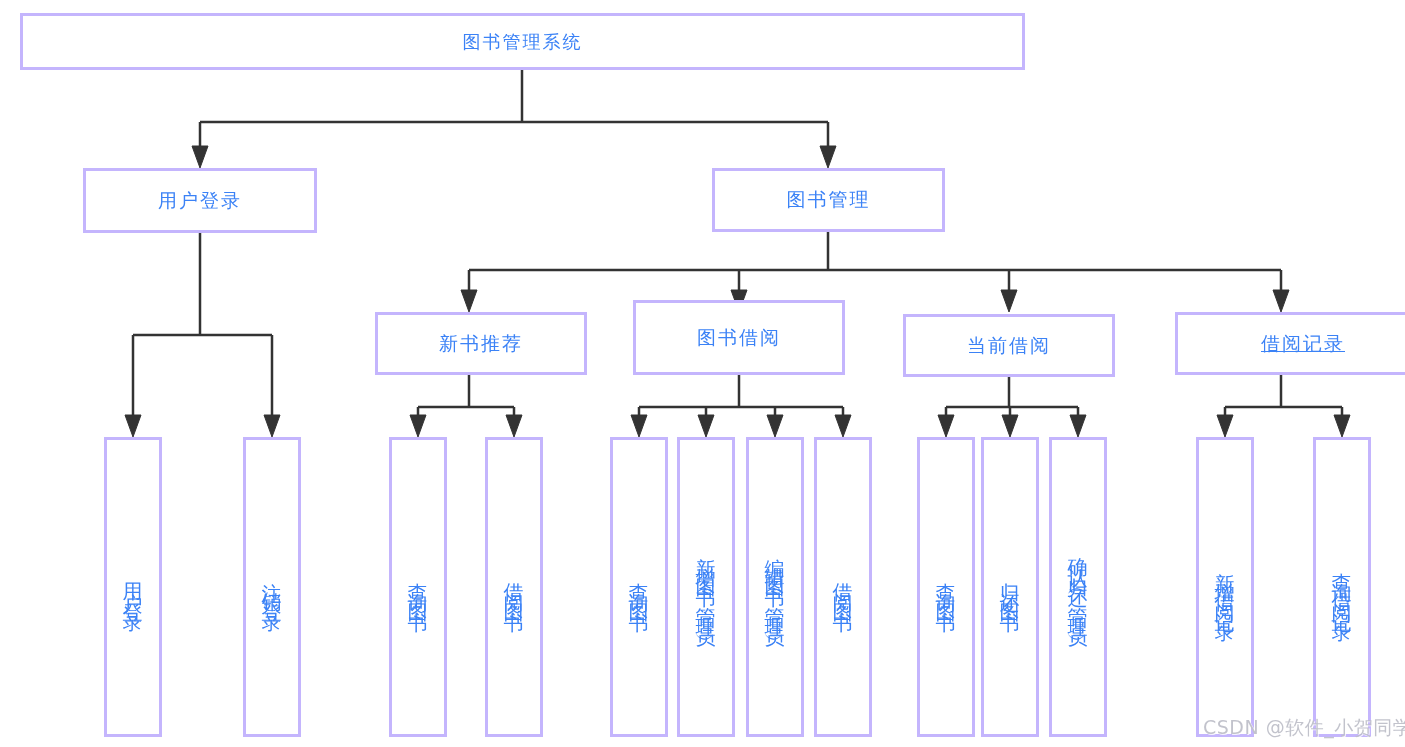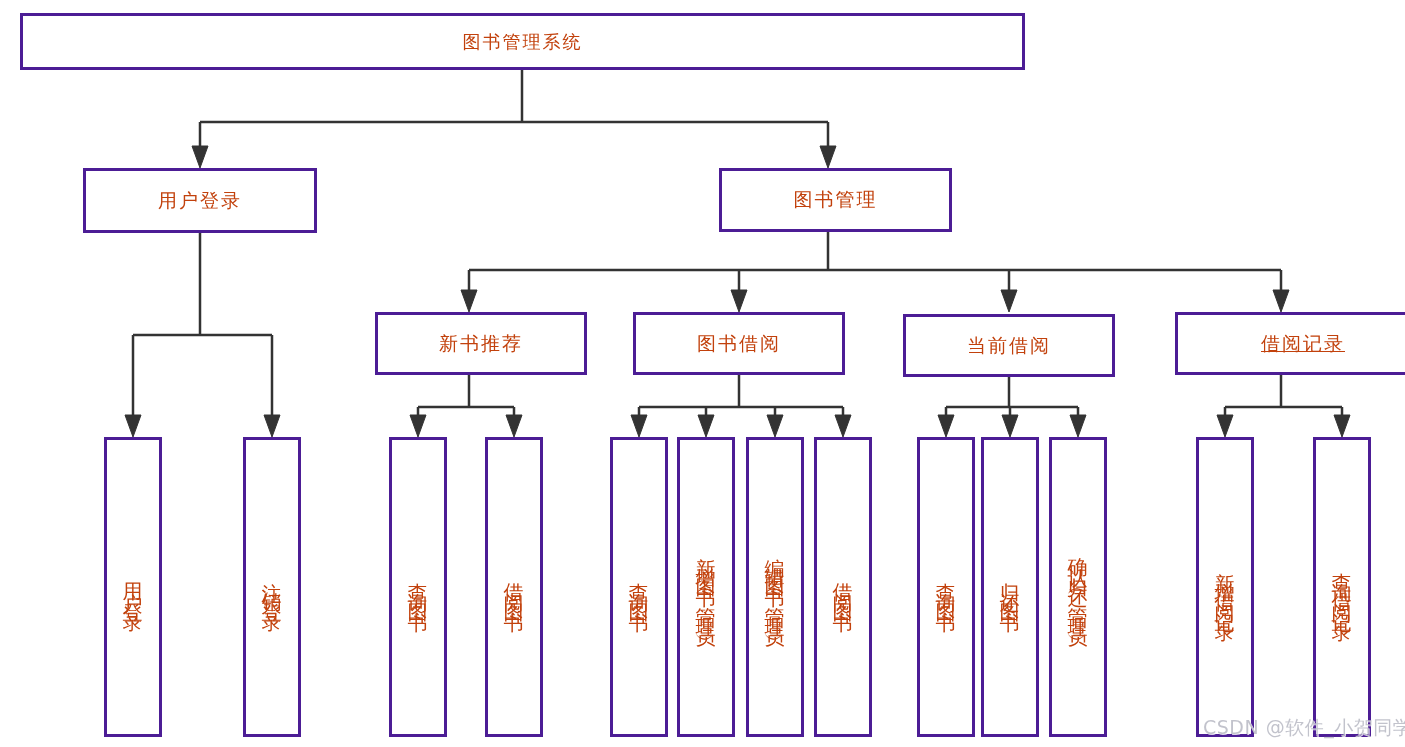--- a/index.html
+++ b/index.html
@@ -15,25 +15,25 @@
     position: absolute;
     left: 0; top: 0;
     width: 1405px; height: 747px;
   }
   svg.connectors line { stroke: #333333; stroke-width: 2.5; }
   svg.connectors polygon { fill: #333333; stroke: #333333; stroke-width: 1; }
   .box {
     position: absolute;
     box-sizing: border-box;
     background: #ffffff;
-    border: 3px solid #4c1d95;
+    border: 3px solid #c4b5fd;
     display: flex;
     align-items: center;
     justify-content: center;
-    color: #c2410c;
+    color: #3b82f6;
     font-size: 19px;
     letter-spacing: 2px;
     white-space: nowrap;
   }
   .box.root { font-size: 18px; }
   .box.leaf {
     writing-mode: vertical-rl;
     font-size: 20px;
     letter-spacing: 10px;
     white-space: normal;
@@ -115,24 +115,24 @@
     <line x1="1225" y1="407" x2="1342" y2="407"></line>
     <line x1="1225" y1="407" x2="1225" y2="419"></line>
     <polygon points="1217,415 1233,415 1225,437"></polygon>
     <line x1="1342" y1="407" x2="1342" y2="419"></line>
     <polygon points="1334,415 1350,415 1342,437"></polygon>
   </svg>
 
   <div class="box root" style="left:20px; top:13px; width:1005px; height:57px;">图书管理系统</div>
 
   <div class="box" style="left:83px; top:168px; width:234px; height:65px;">用户登录</div>
-  <div class="box" style="left:712px; top:168px; width:233px; height:64px;margin-left:7px;">图书管理</div>
+  <div class="box" style="left:712px; top:168px; width:233px; height:64px;">图书管理</div>
 
   <div class="box" style="left:375px; top:312px; width:212px; height:63px;">新书推荐</div>
-  <div class="box" style="left:633px; top:312px; width:212px; height:63px;">图书借阅</div>
+  <div class="box" style="left:633px; top:300px; width:212px; height:75px;">图书借阅</div>
   <div class="box" style="left:903px; top:314px; width:212px; height:63px;">当前借阅</div>
   <div class="box" style="left:1175px; top:312px; width:256px; height:63px;text-decoration:underline;">借阅记录</div>
 
   <div class="box leaf" style="left:104px; top:437px; width:58px; height:300px;">用户登录</div>
   <div class="box leaf" style="left:243px; top:437px; width:58px; height:300px;">注销登录</div>
 
   <div class="box leaf" style="left:389px; top:437px; width:58px; height:300px;">查询图书</div>
   <div class="box leaf" style="left:485px; top:437px; width:58px; height:300px;">借阅图书</div>
 
   <div class="box leaf" style="left:610px; top:437px; width:58px; height:300px;">查询图书</div>

